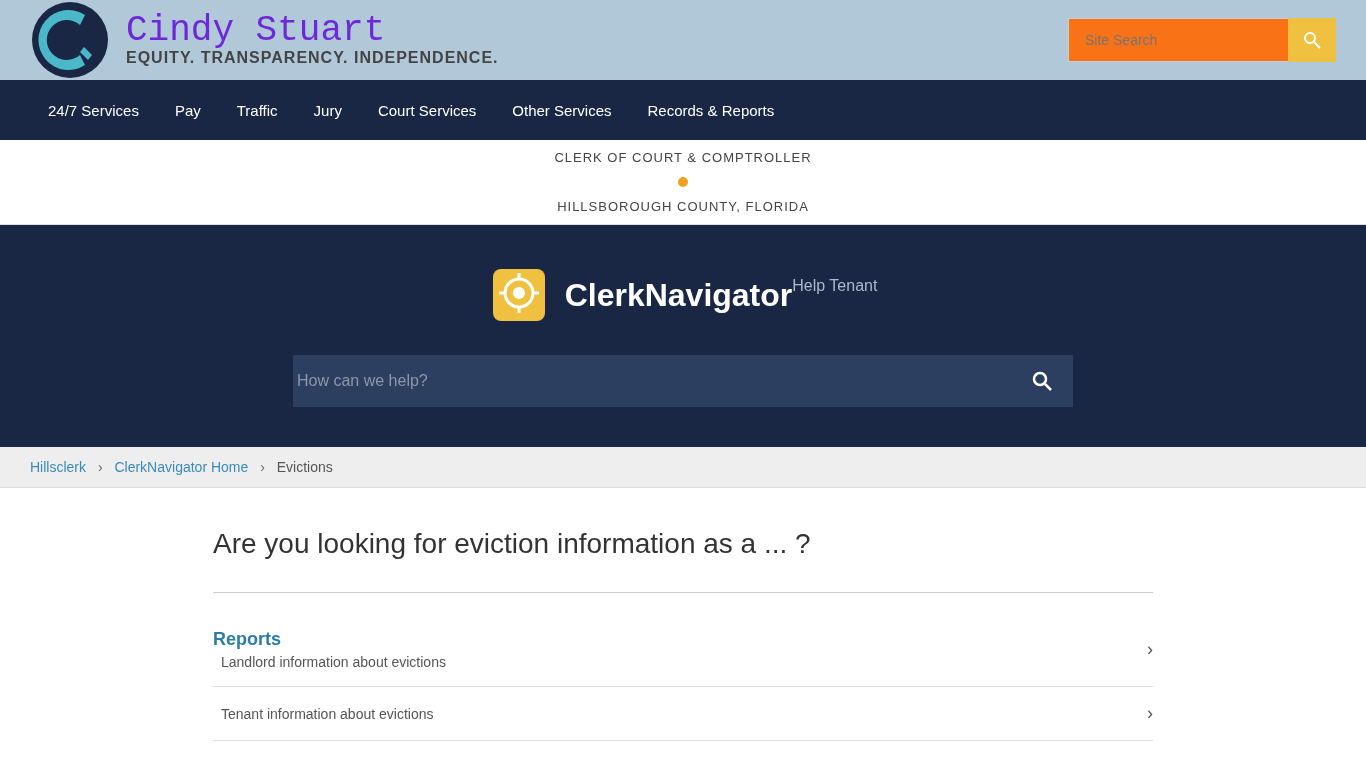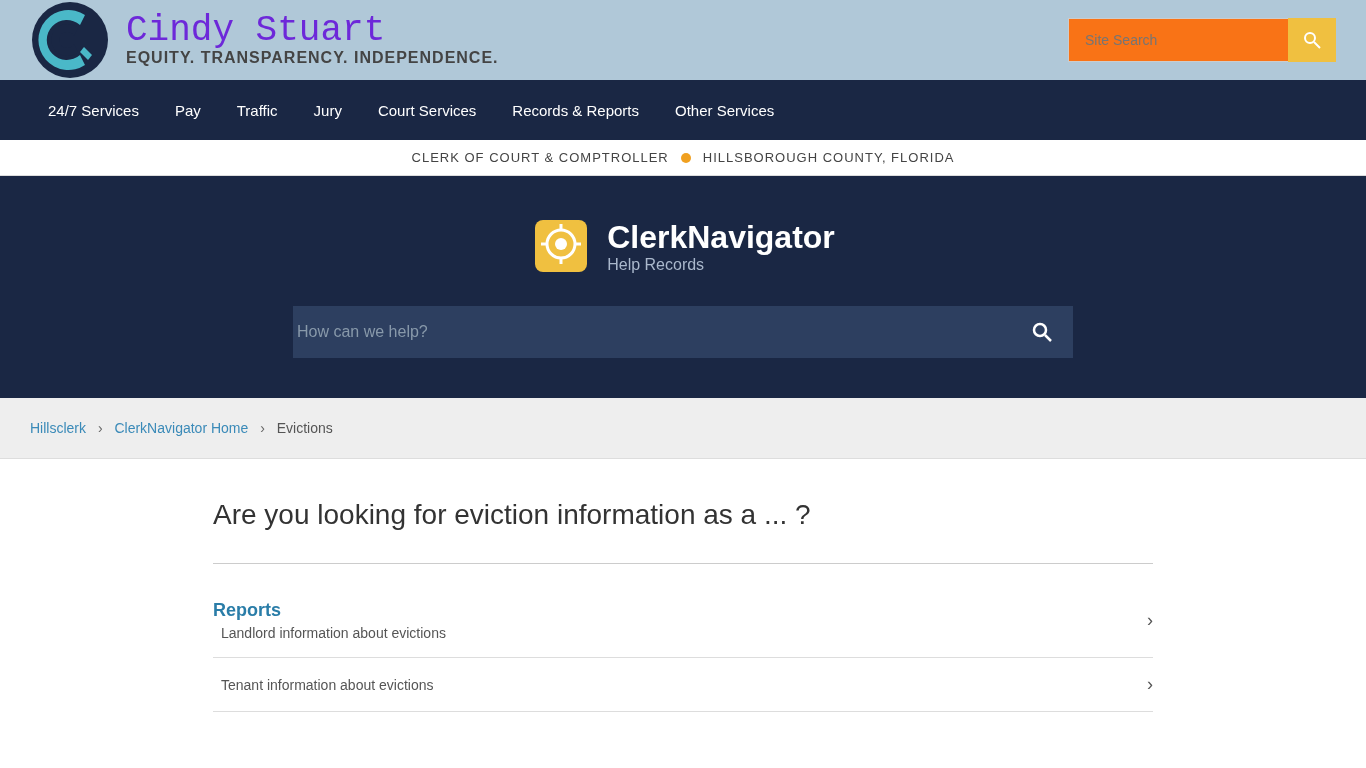--- a/index.html
+++ b/index.html
@@ -89,20 +89,21 @@
       text-align: center;
       padding: 10px;
       font-size: 13px;
       letter-spacing: 1px;
       color: #444;
       border-bottom: 1px solid #ddd;
       display: flex;
       align-items: center;
       justify-content: center;
       gap: 12px;
+      flex-direction: column;
     }
     .sub-header-dot {
       width: 10px;
       height: 10px;
       background: #f0a020;
       border-radius: 50%;
       display: inline-block;
     }
 
     
@@ -116,21 +117,21 @@
     .hero-brand {
       display: flex;
       align-items: center;
       gap: 16px;
       margin-bottom: 30px;
     }
     .hero-logo {
       width: 60px;
       height: 60px;
     }
-    .hero-brand-text { display: flex; flex-direction: column; }
+    .hero-brand-text { display: flex; flex-direction: row; }
     .hero-brand-name {
       font-size: 32px;
       font-weight: bold;
       color: white;
     }
     .hero-brand-sub {
       font-size: 16px;
       color: #aab8cc;
     }
     .hero-search-form {
@@ -157,21 +158,21 @@
       height: 52px;
       color: white;
       display: flex;
       align-items: center;
       justify-content: center;
     }
 
     
     .breadcrumb-bar {
       background: #eeeeee;
-      padding: 22px 30px;
+      padding: 12px 30px;
       font-size: 14px;
       border-bottom: 1px solid #ddd;
     }
     .breadcrumb-bar a {
       color: #3a8ab8;
       text-decoration: none;
     }
     .breadcrumb-sep {
       margin: 0 8px;
       color: #666;
@@ -259,22 +260,22 @@
     </button>
   </div>
 </div>
 
 <nav class="nav-bar">
   <a href="#">24/7 Services</a>
   <a href="#">Pay</a>
   <a href="#">Traffic</a>
   <a href="#">Jury</a>
   <a href="#">Court Services</a>
+  <a href="#">Other Services</a>
   <a href="#">Records &amp; Reports</a>
-  <a href="#">Other Services</a>
 </nav>
 
 <div class="sub-header">
   <span>CLERK OF COURT &amp; COMPTROLLER</span>
   <span class="sub-header-dot"></span>
   <span>HILLSBOROUGH COUNTY, FLORIDA</span>
 </div>
 
 <div class="hero-section">
   <div class="hero-brand">
@@ -283,21 +284,21 @@
       <rect x="4" y="4" width="52" height="52" rx="8" fill="#f0c040"></rect>
       <circle cx="30" cy="28" r="14" stroke="white" stroke-width="3" fill="none"></circle>
       <circle cx="30" cy="28" r="6" fill="white"></circle>
       <line x1="30" y1="14" x2="30" y2="8" stroke="white" stroke-width="3"></line>
       <line x1="30" y1="48" x2="30" y2="42" stroke="white" stroke-width="3"></line>
       <line x1="16" y1="28" x2="10" y2="28" stroke="white" stroke-width="3"></line>
       <line x1="50" y1="28" x2="44" y2="28" stroke="white" stroke-width="3"></line>
     </svg>
     <div class="hero-brand-text">
       <span class="hero-brand-name">ClerkNavigator</span>
-      <span class="hero-brand-sub">Help Records</span>
+      <span class="hero-brand-sub">Help Tenant</span>
     </div>
   </div>
   <div class="hero-search-form">
     <input class="hero-search-input" type="text" placeholder="How can we help?" style="">
     <button class="hero-search-btn">
       <svg width="22" height="22" viewBox="0 0 22 22" fill="white">
         <circle cx="9" cy="9" r="6" stroke="white" stroke-width="2.5" fill="none"></circle>
         <line x1="14" y1="14" x2="20" y2="20" stroke="white" stroke-width="2.5"></line>
       </svg>
     </button>

